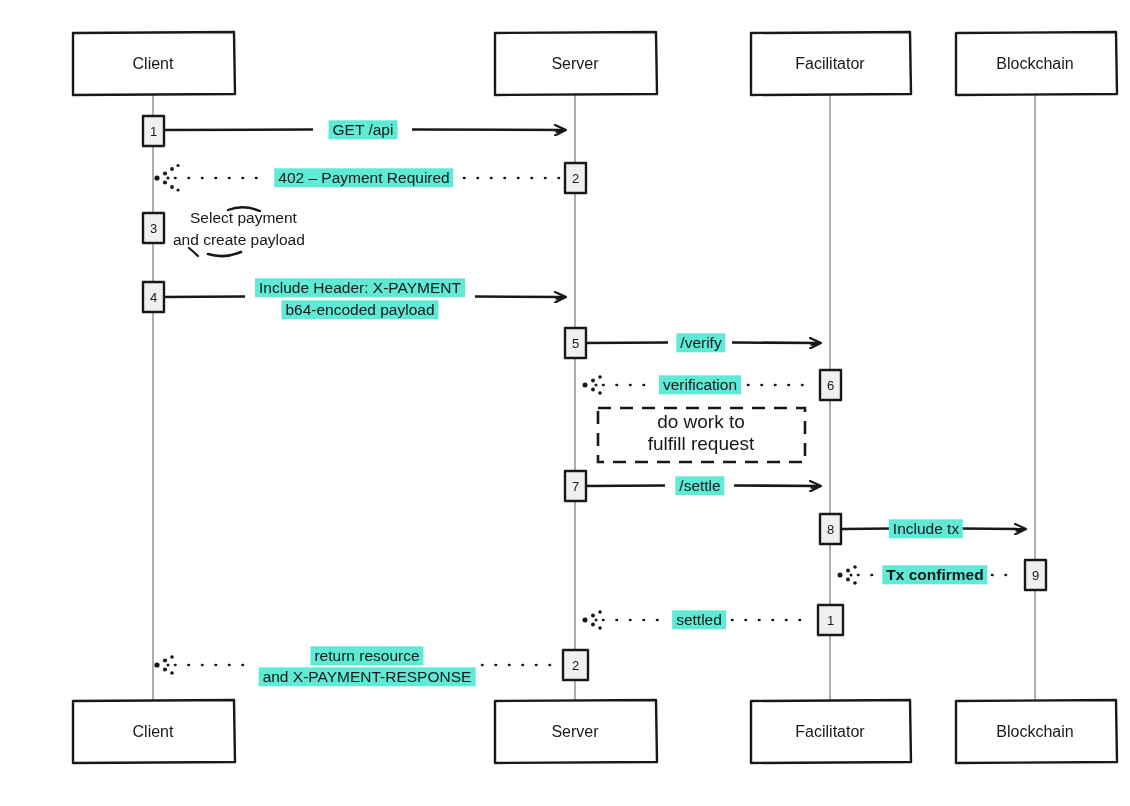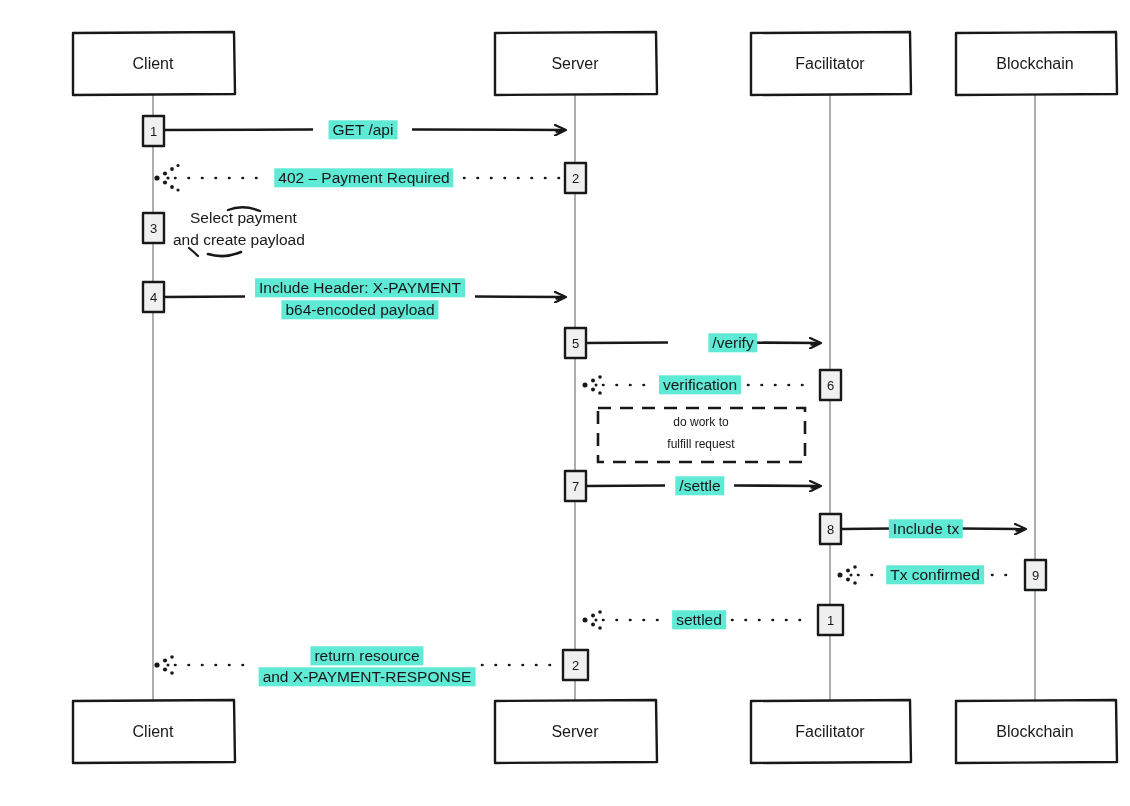--- a/index.html
+++ b/index.html
@@ -28,21 +28,21 @@
     transform:translate(-50%,-50%);
     background:#5eead4;
     padding:0 4px;
   }
   .note-label{
     font-size:15.5px;
     text-align:left;
     transform:translate(0,-50%);
   }
   .box-label{
-    font-size:12px;
+    font-size:19px;
     text-align:center;
     transform:translate(-50%,-50%);
   }
   .seq-num{
     position:absolute;
     font-size:13px;
     text-align:center;
     transform:translate(-50%,-50%);
     color:#17181a;
   }
@@ -209,32 +209,32 @@
   <div class="lbl msg-label" style="left:343px;top:130px;">GET /api</div>
 
   <div class="lbl msg-label" style="left:344px;top:178px;">402 – Payment Required</div>
 
   <div class="lbl note-label" style="left:170px;top:218px;">Select payment</div>
   <div class="lbl note-label" style="left:153px;top:240px;">and create payload</div>
 
   <div class="lbl msg-label" style="left:340px;top:288px;">Include Header: X-PAYMENT</div>
   <div class="lbl msg-label" style="left:340px;top:310px;">b64-encoded payload</div>
 
-  <div class="lbl msg-label" style="left:713px;top:343px;text-align:right;">/verify</div>
+  <div class="lbl msg-label" style="left:681px;top:343px;text-align:right;">/verify</div>
 
   <div class="lbl msg-label" style="left:680px;top:385px;">verification</div>
 
   <div class="lbl box-label" style="left:681px;top:422px;">do work to</div>
   <div class="lbl box-label" style="left:681px;top:444px;">fulfill request</div>
 
   <div class="lbl msg-label" style="left:680px;top:486px;">/settle</div>
 
   <div class="lbl msg-label" style="left:906px;top:529px;">Include tx</div>
 
-  <div class="lbl msg-label" style="left:915px;top:575px;">Tx confirmed</div>
+  <div class="lbl msg-label" style="left:915px;top:575px;font-weight:bold;">Tx confirmed</div>
 
   <div class="lbl msg-label" style="left:679px;top:620px;">settled</div>
 
   <div class="lbl msg-label" style="left:347px;top:656px;">return resource</div>
   <div class="lbl msg-label" style="left:347px;top:677px;">and X-PAYMENT-RESPONSE</div>
 
   <div class="seq-num" style="left:133.5px;top:131px;">1</div>
   <div class="seq-num" style="left:555.5px;top:178px;">2</div>
   <div class="seq-num" style="left:133.5px;top:228px;">3</div>
   <div class="seq-num" style="left:133.5px;top:297px;">4</div>

